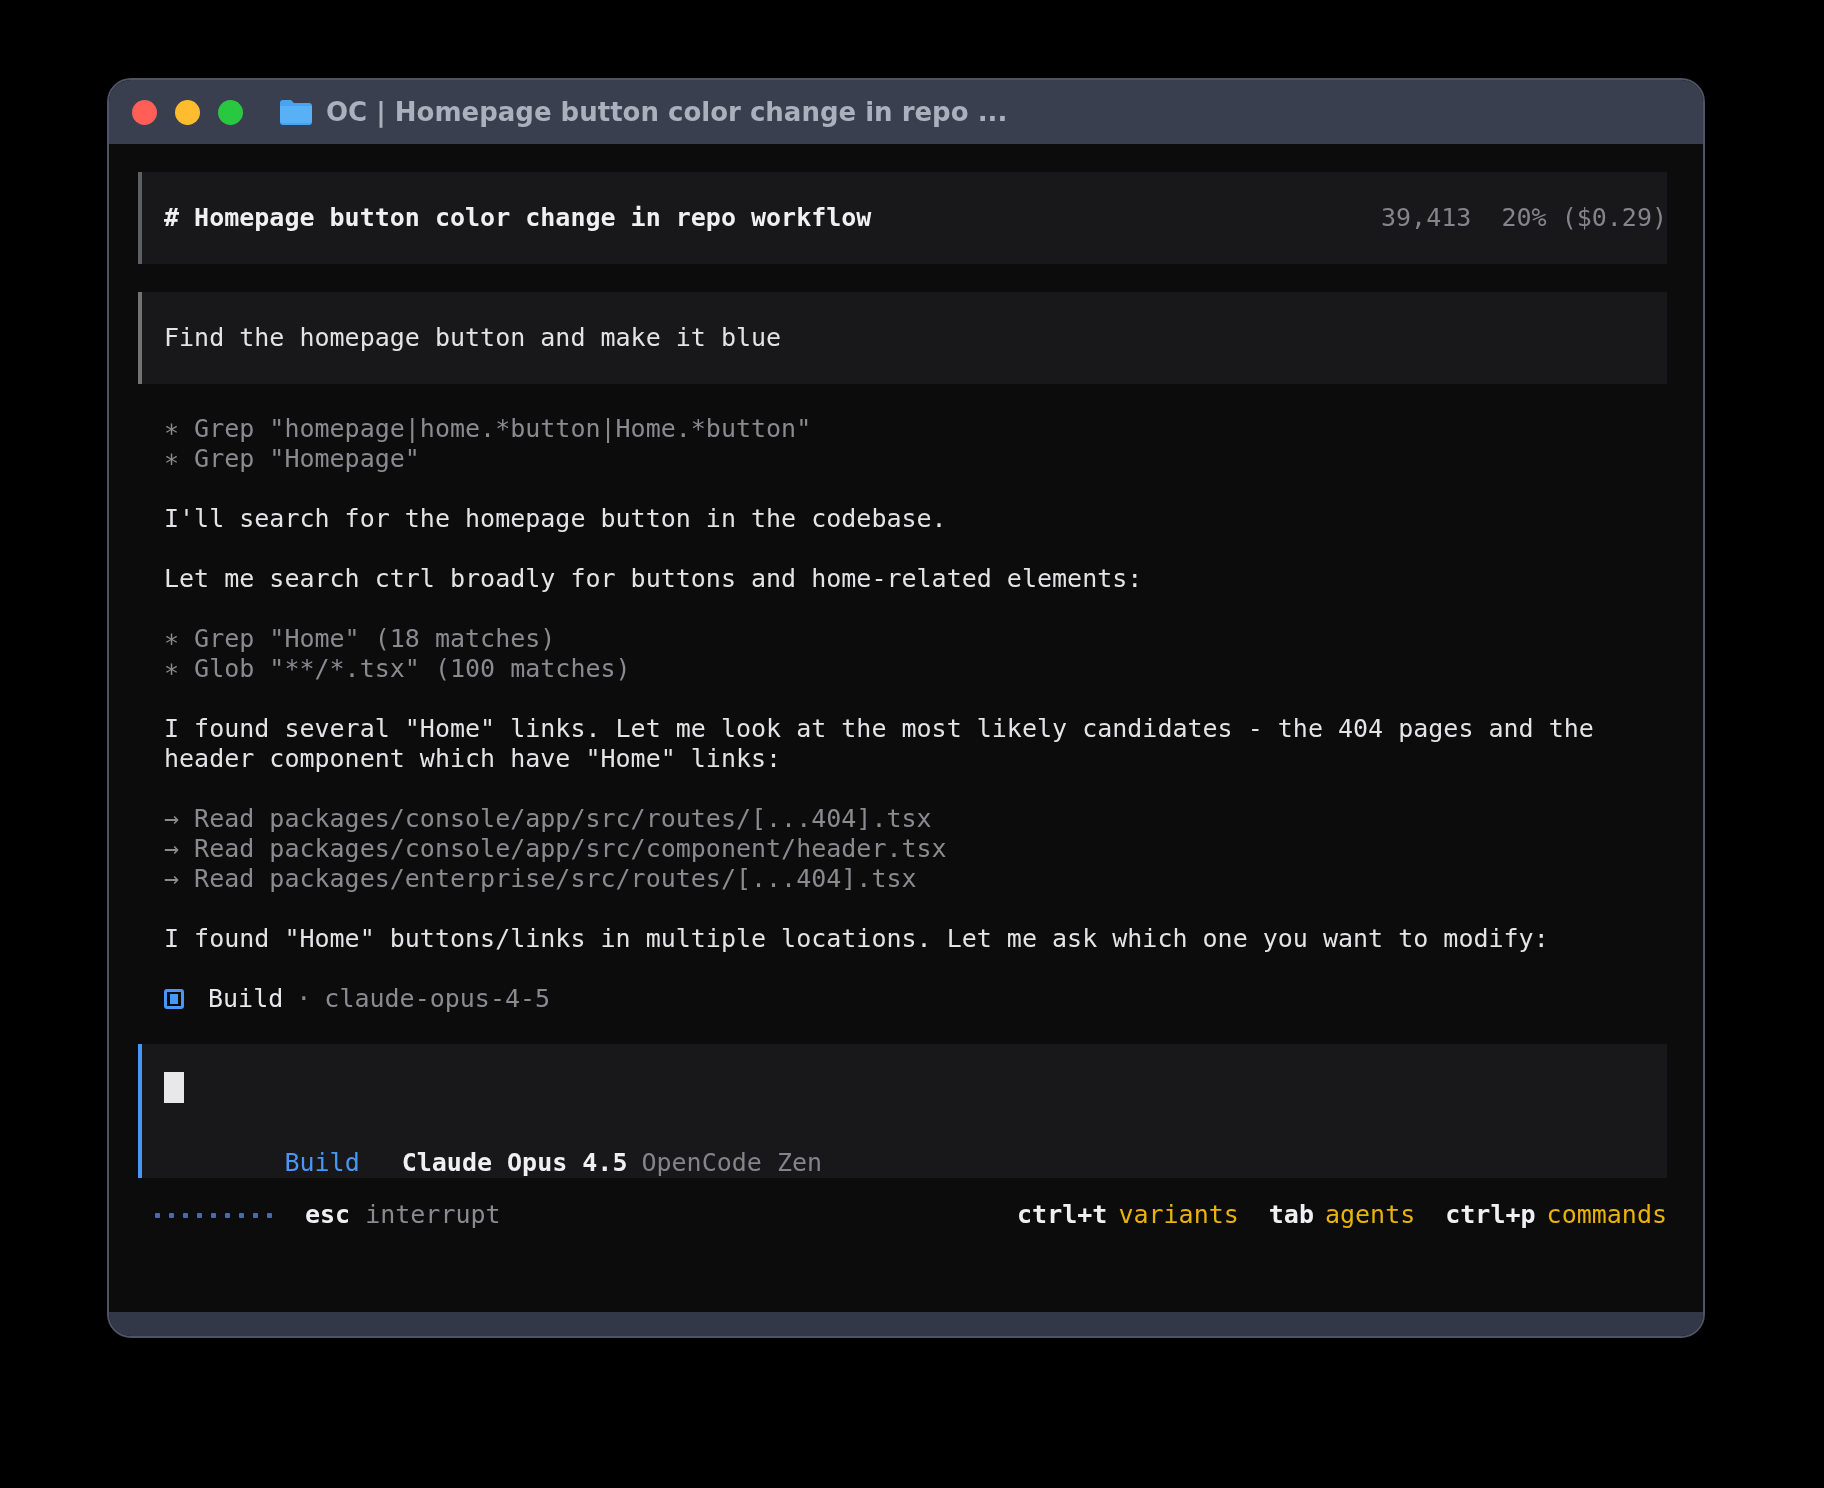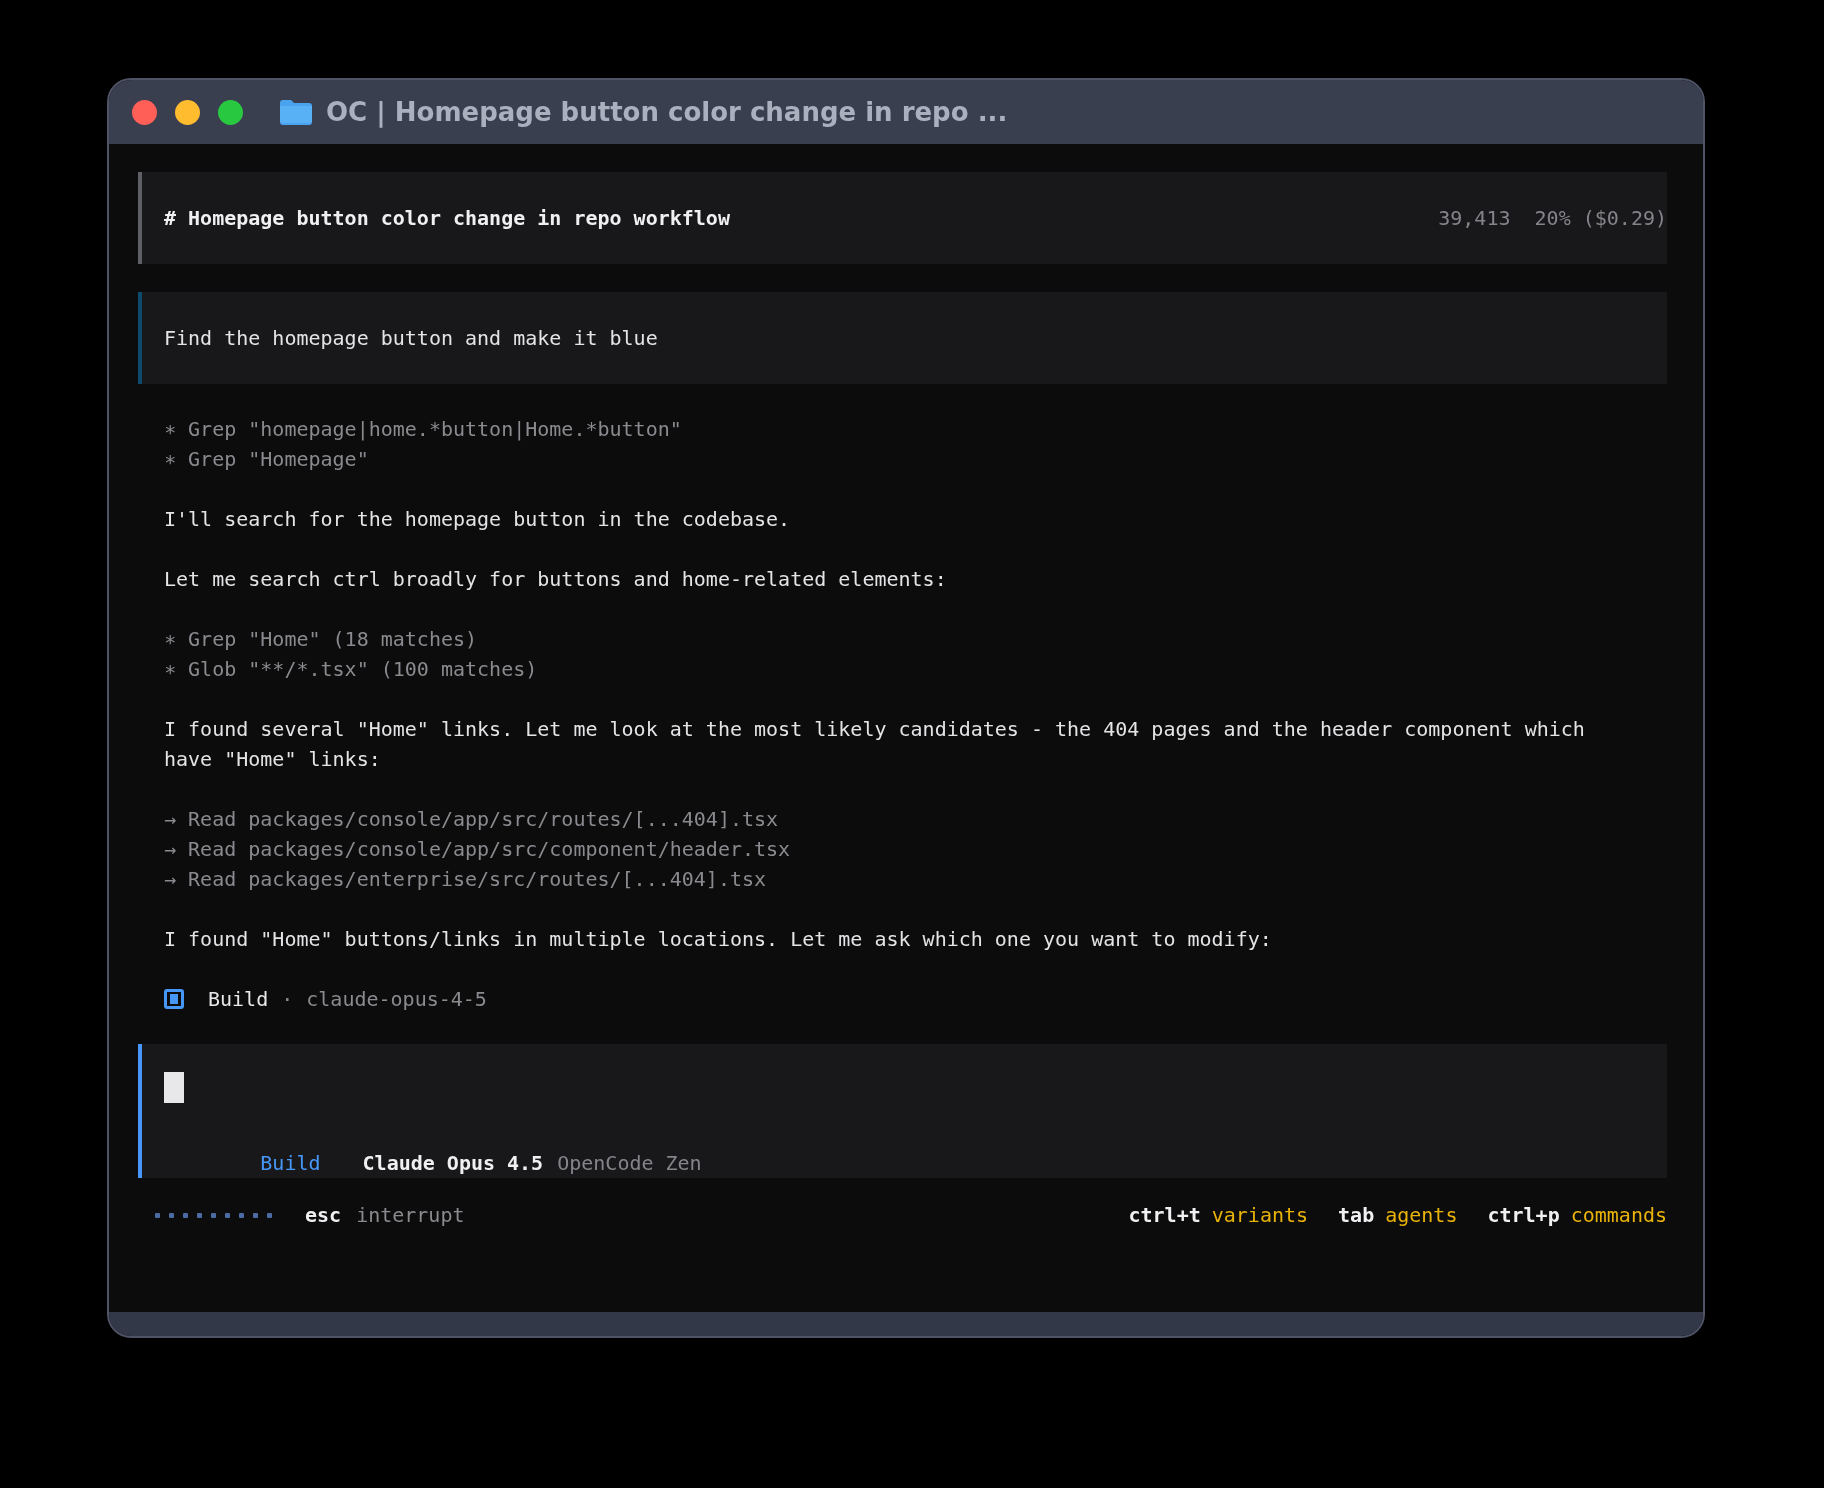--- a/index.html
+++ b/index.html
@@ -15,28 +15,28 @@
   .light{width:25px;height:25px;border-radius:50%;border:none;padding:0;cursor:default;}
   .light.red{background:#ff5f57;}
   .light.yellow{background:#febc2e;}
   .light.green{background:#28c840;}
   .titlewrap{display:flex;align-items:center;margin-left:36px;gap:13px;}
   .folder{width:34px;height:28px;flex:0 0 auto;}
   .wtitle{font-family:"DejaVu Sans",sans-serif;font-weight:bold;font-size:26px;
           color:#aab0bd;white-space:pre;}
   
   .content{flex:1 1 auto;background:#0c0c0d;padding:28px 36px 0 29px;
-           box-sizing:border-box;position:relative;font-size:20px;line-height:30px;
+           box-sizing:border-box;position:relative;font-size:25px;line-height:30px;
            color:#e8e8ea;}
   .block{background:#18181a;box-sizing:border-box;}
   .hblock{border-left:4px solid #5f5f66;height:92px;display:flex;align-items:center;
           justify-content:space-between;padding:0 0 0 22px;}
   .hblock .stitle{font-weight:bold;color:#f0f0f2;white-space:pre;}
   .hblock .sstats{color:#84848a;white-space:pre;}
-  .ublock{border-left:4px solid #0c4a6e;height:92px;display:flex;align-items:center;
+  .ublock{border-left:4px solid #737373;height:92px;display:flex;align-items:center;
           padding:0 0 0 22px;margin-top:28px;color:#e4e4e6;white-space:pre;}
   #transcript{margin-top:30px;}
   .tgroup{margin-left:26px;max-width:1477px;}
   .tgroup + .tgroup{margin-top:30px;}
   .tline{white-space:pre-wrap;word-break:break-word;}
   .tline.text{color:#e4e4e6;}
   .tline.tool{color:#8a8a8f;}
   
   .agentrow{margin:30px 0 0 26px;display:flex;align-items:center;height:30px;}
   .agenticon{width:20px;height:20px;border:3px solid #4697f7;border-radius:3px;

